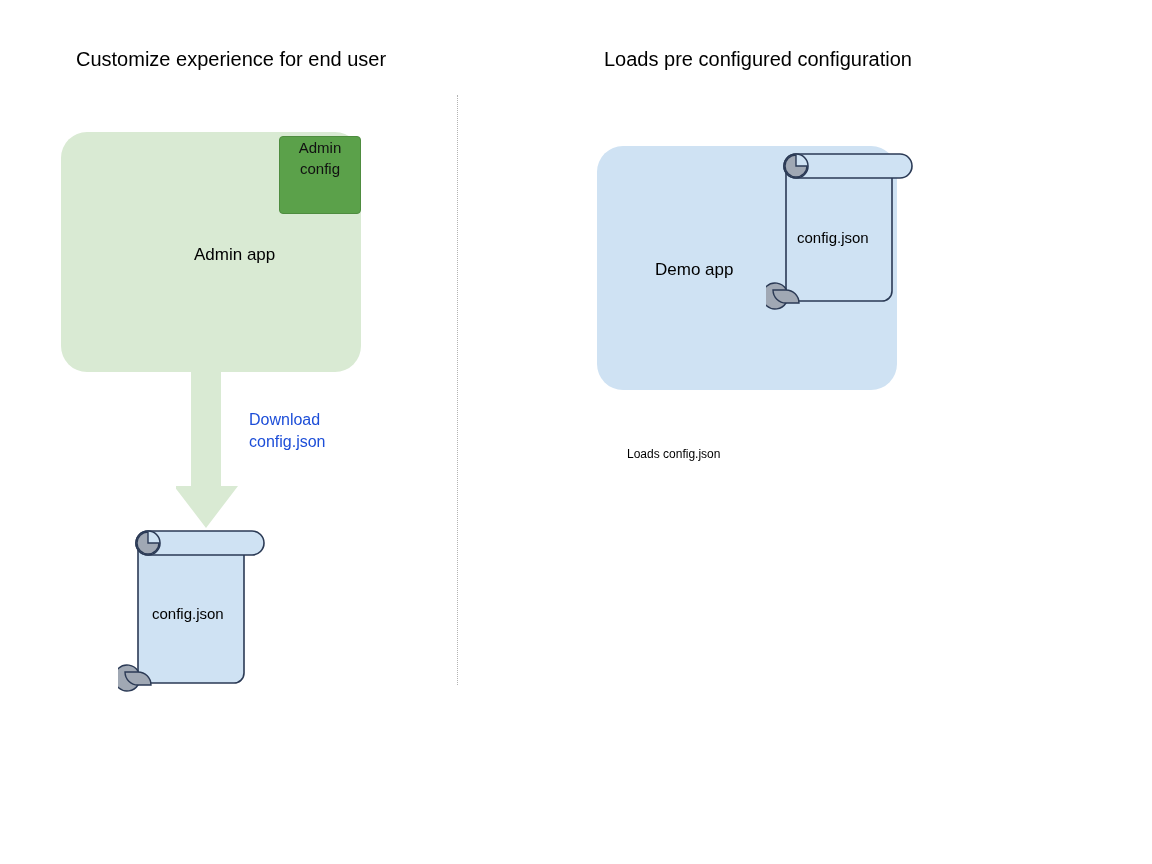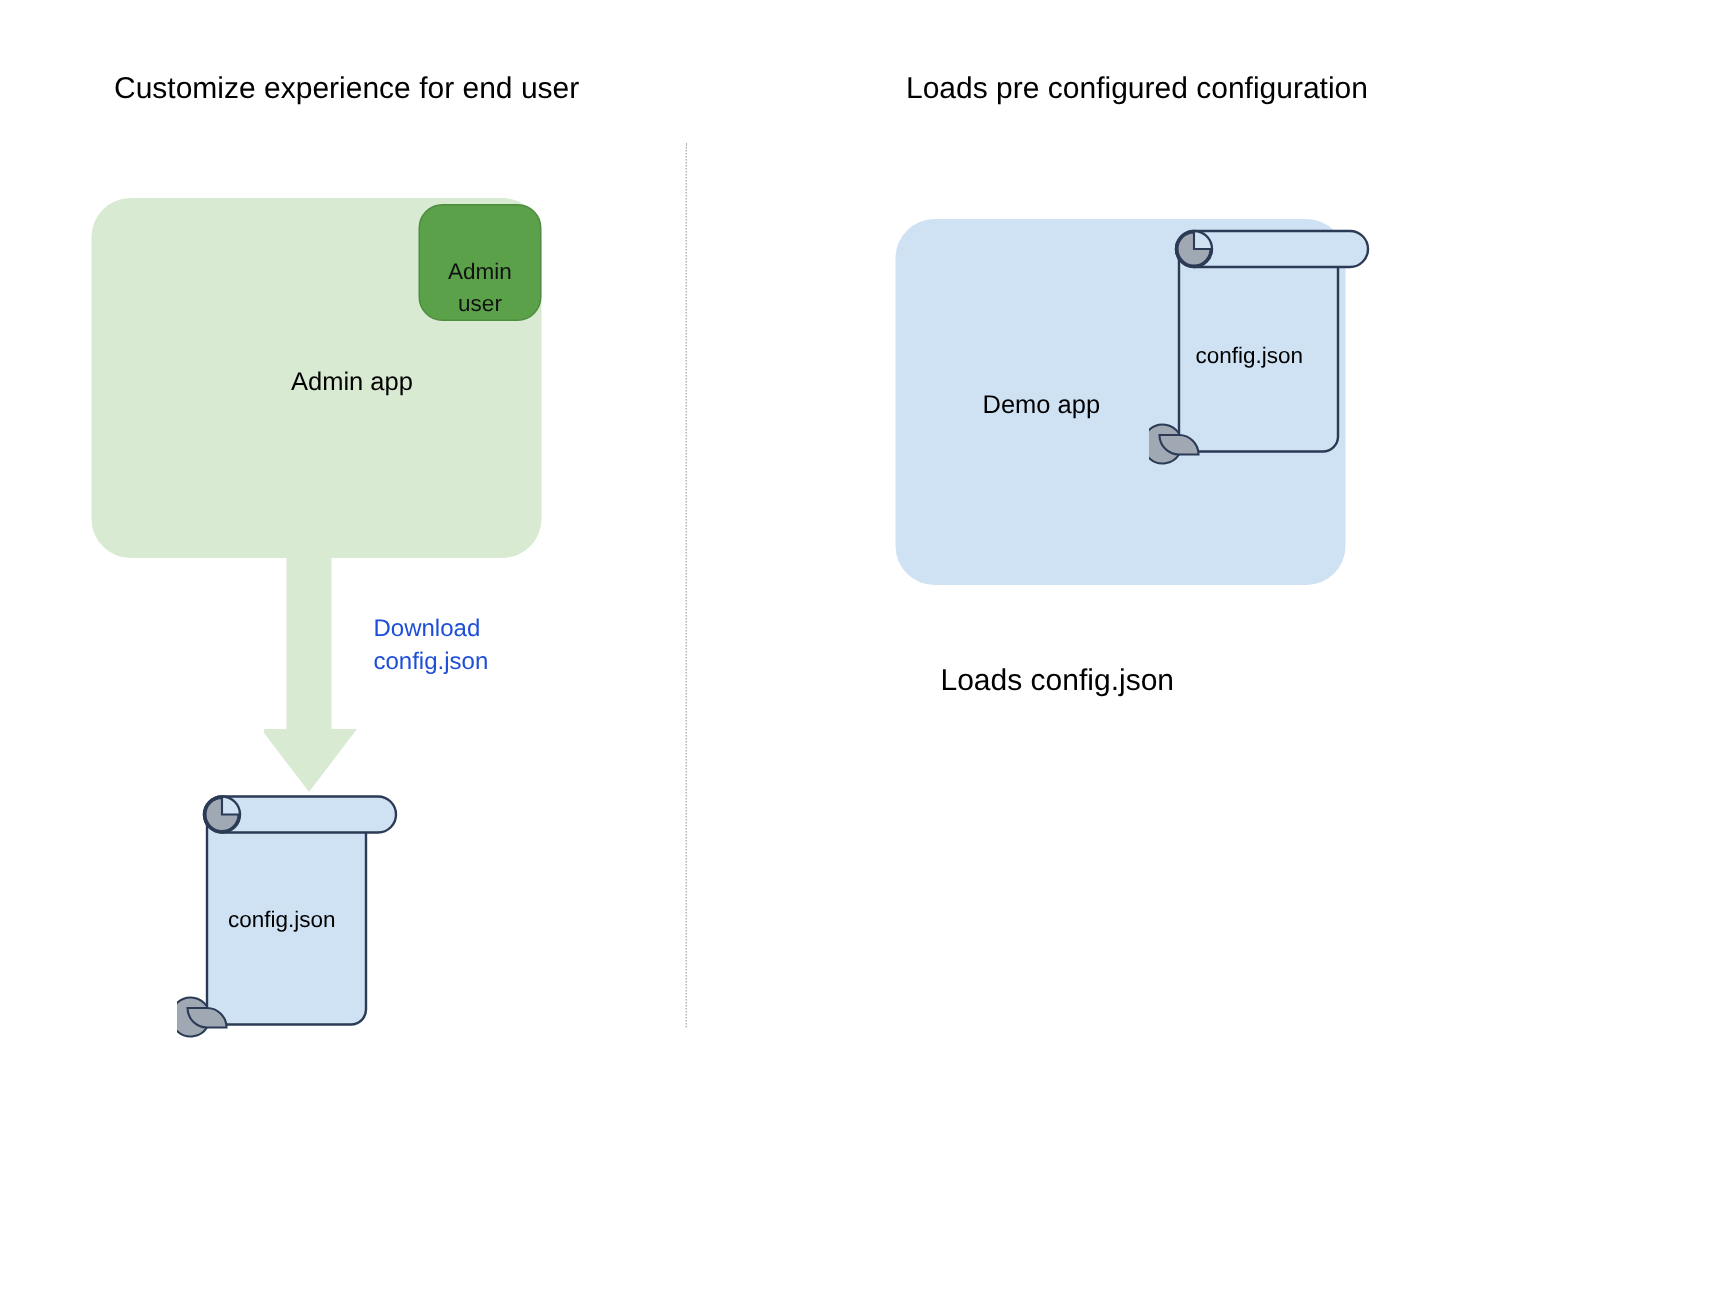--- a/index.html
+++ b/index.html
@@ -74,24 +74,24 @@
 
   
   #admin-panel {
     position: absolute;
     left: 279px;
     top: 136px;
     width: 82px;
     height: 78px;
     background: #5ba14a;
     border: 1px solid #4e8c3f;
-    border-radius: 16px;
+    border-radius: 4px;
     box-sizing: border-box;
     display: flex;
-    align-items: flex-end;
+    align-items: flex-start;
     justify-content: center;
   }
   #admin-panel .chip-text {
     font-size: 15px;
     line-height: 21px;
     text-align: center;
     color: #111;
   }
 
   
@@ -126,21 +126,21 @@
     color: #000;
   }
   #scroll-left-label  { left: 152px; top: 604px; }
   #scroll-right-label { left: 797px; top: 228px; }
 
   
   #loads-caption {
     position: absolute;
     left: 627px;
     top: 444px;
-    font-size: 20px;
+    font-size: 12px;
     line-height: 21px;
     white-space: nowrap;
     color: #000;
   }
 </style>
 </head>
 <body>
 
 <div class="canvas">
 
@@ -150,21 +150,21 @@
 
   <div class="divider"></div>
 
   <div class="app-box" id="admin-app"></div>
 
   <div class="app-label" id="admin-app-label">Admin app</div>
 
   <div id="admin-panel">
     <div class="chip-text">
       <span>Admin</span><br>
-      <span>user</span>
+      <span>config</span>
     </div>
   </div>
 
   <svg id="download-arrow" viewBox="0 0 72 166">
     <polygon points="15,0 45,0 45,120 62,120 30,162 -2,120 15,120" fill="#d9ead3"></polygon>
   </svg>
 
   <div class="arrow-caption">
     <span>Download</span><br>
     <span>config.json</span>

